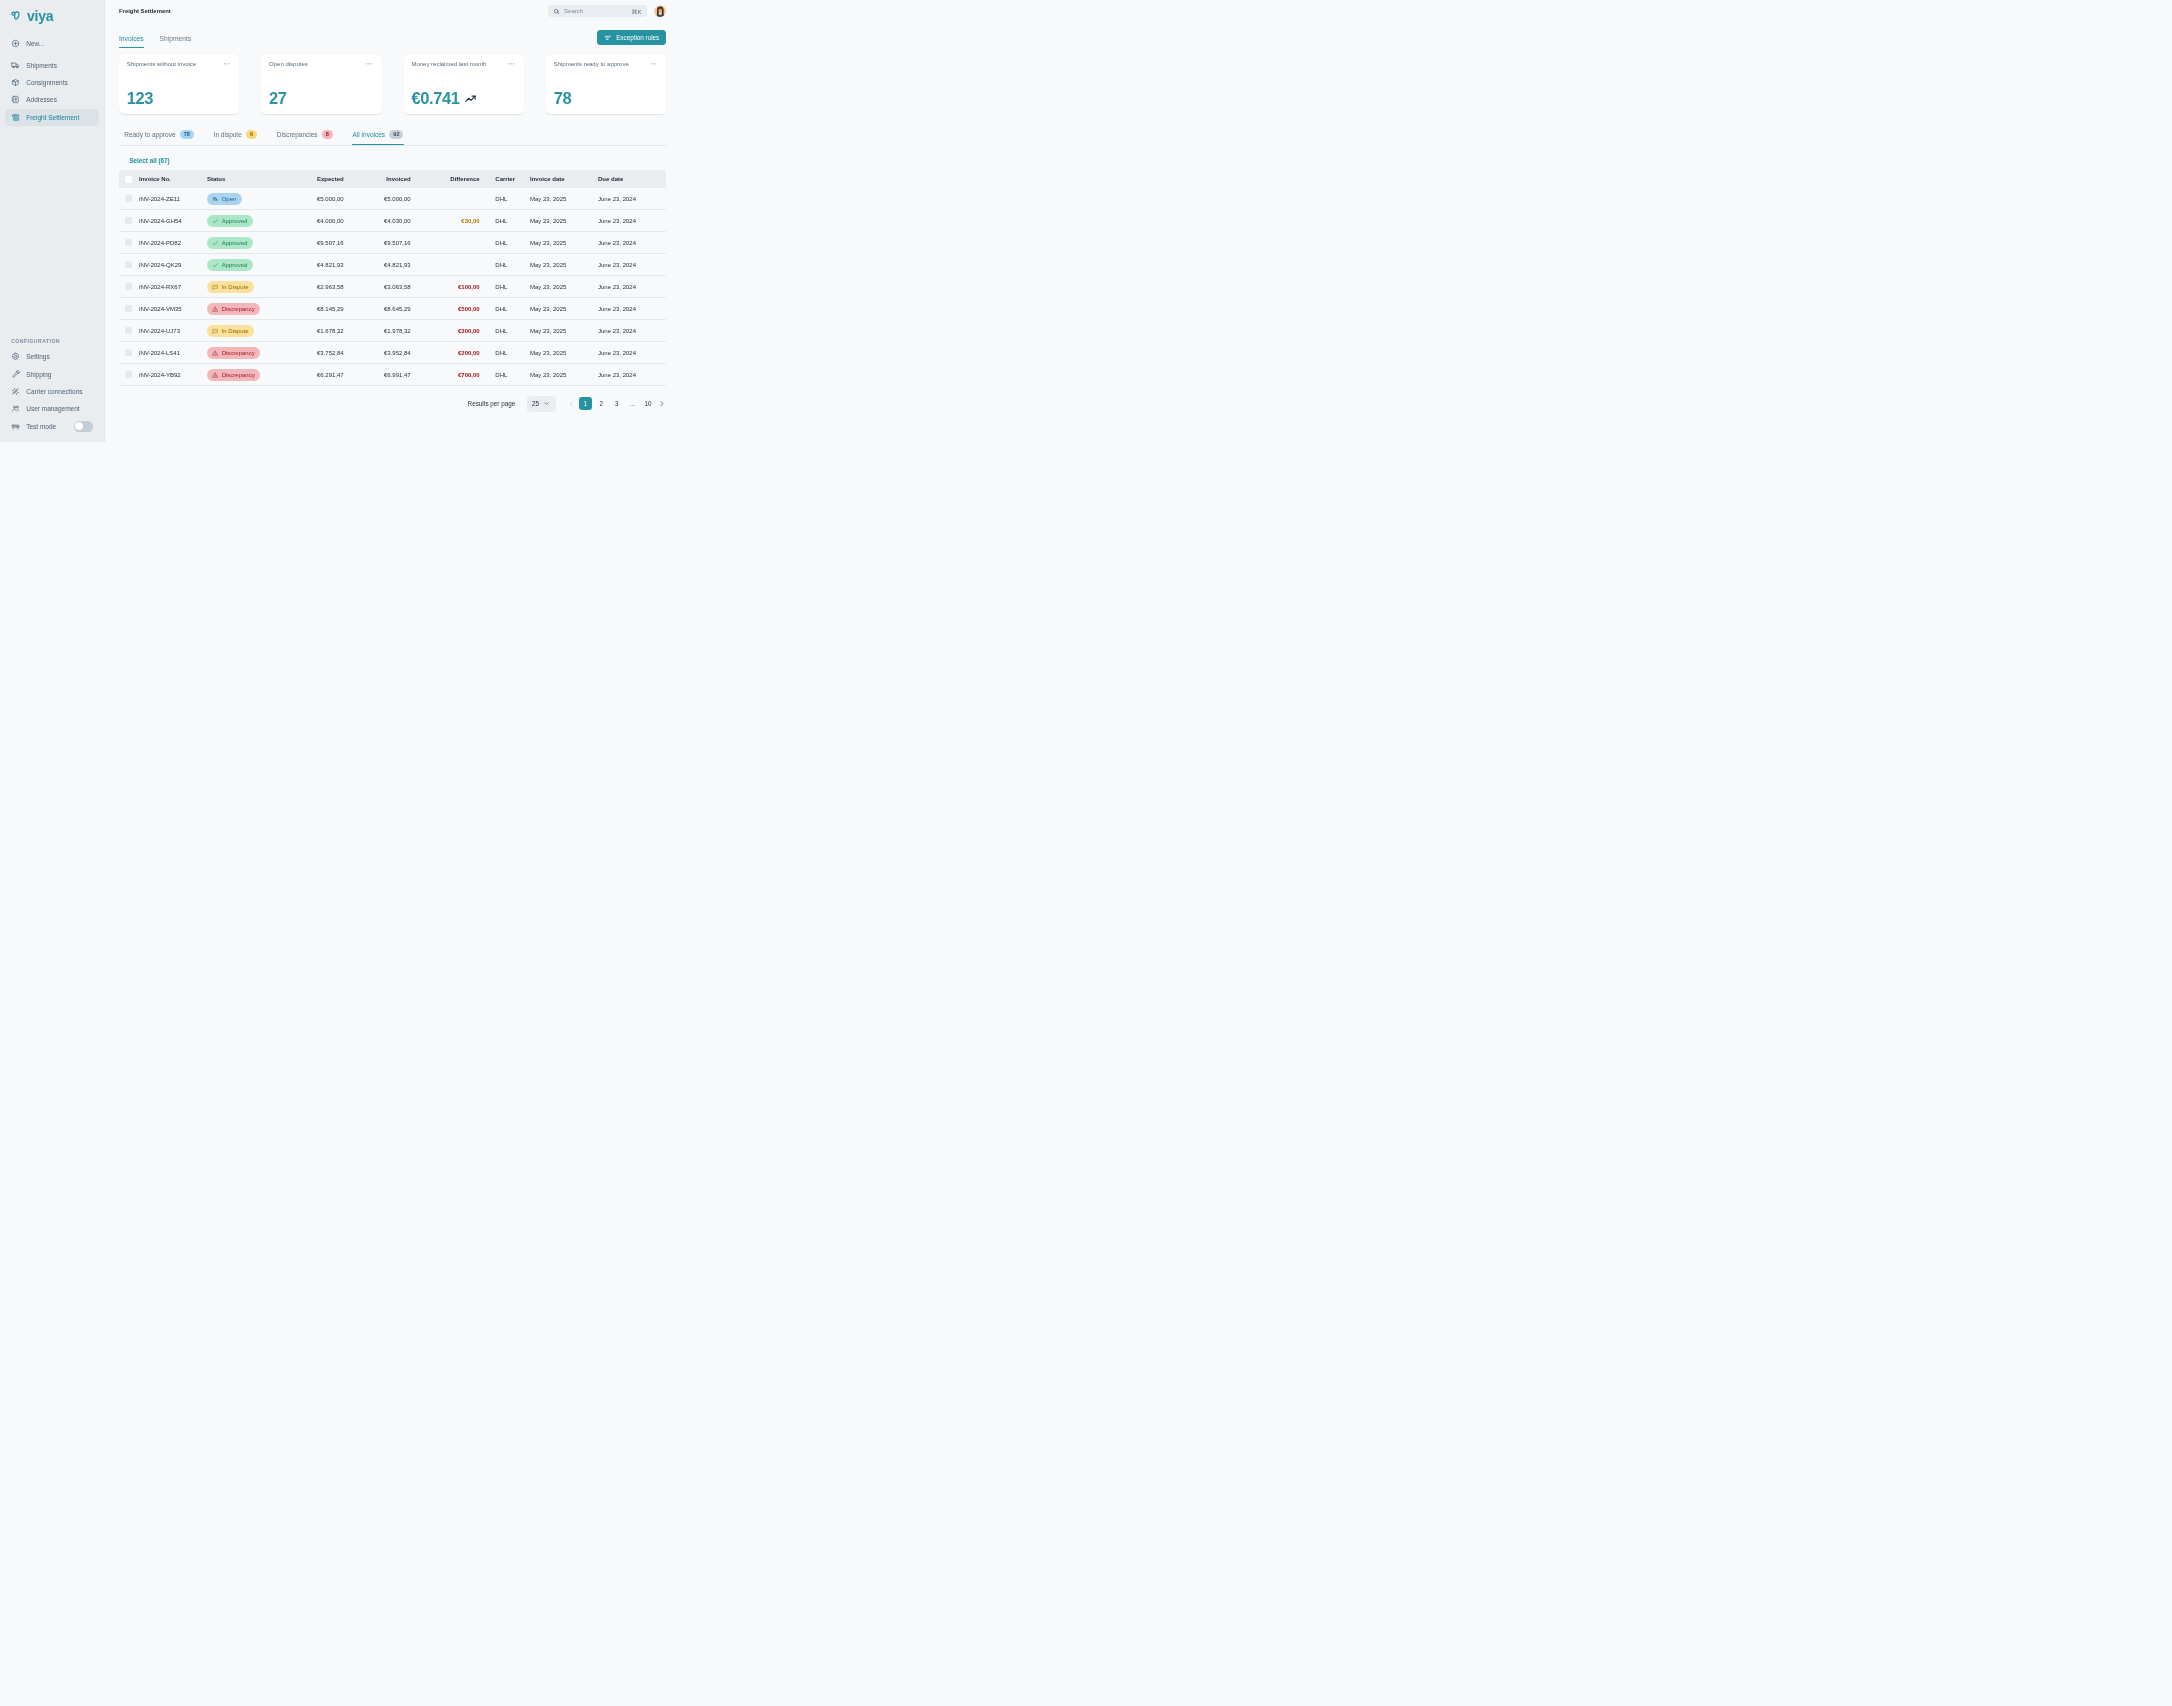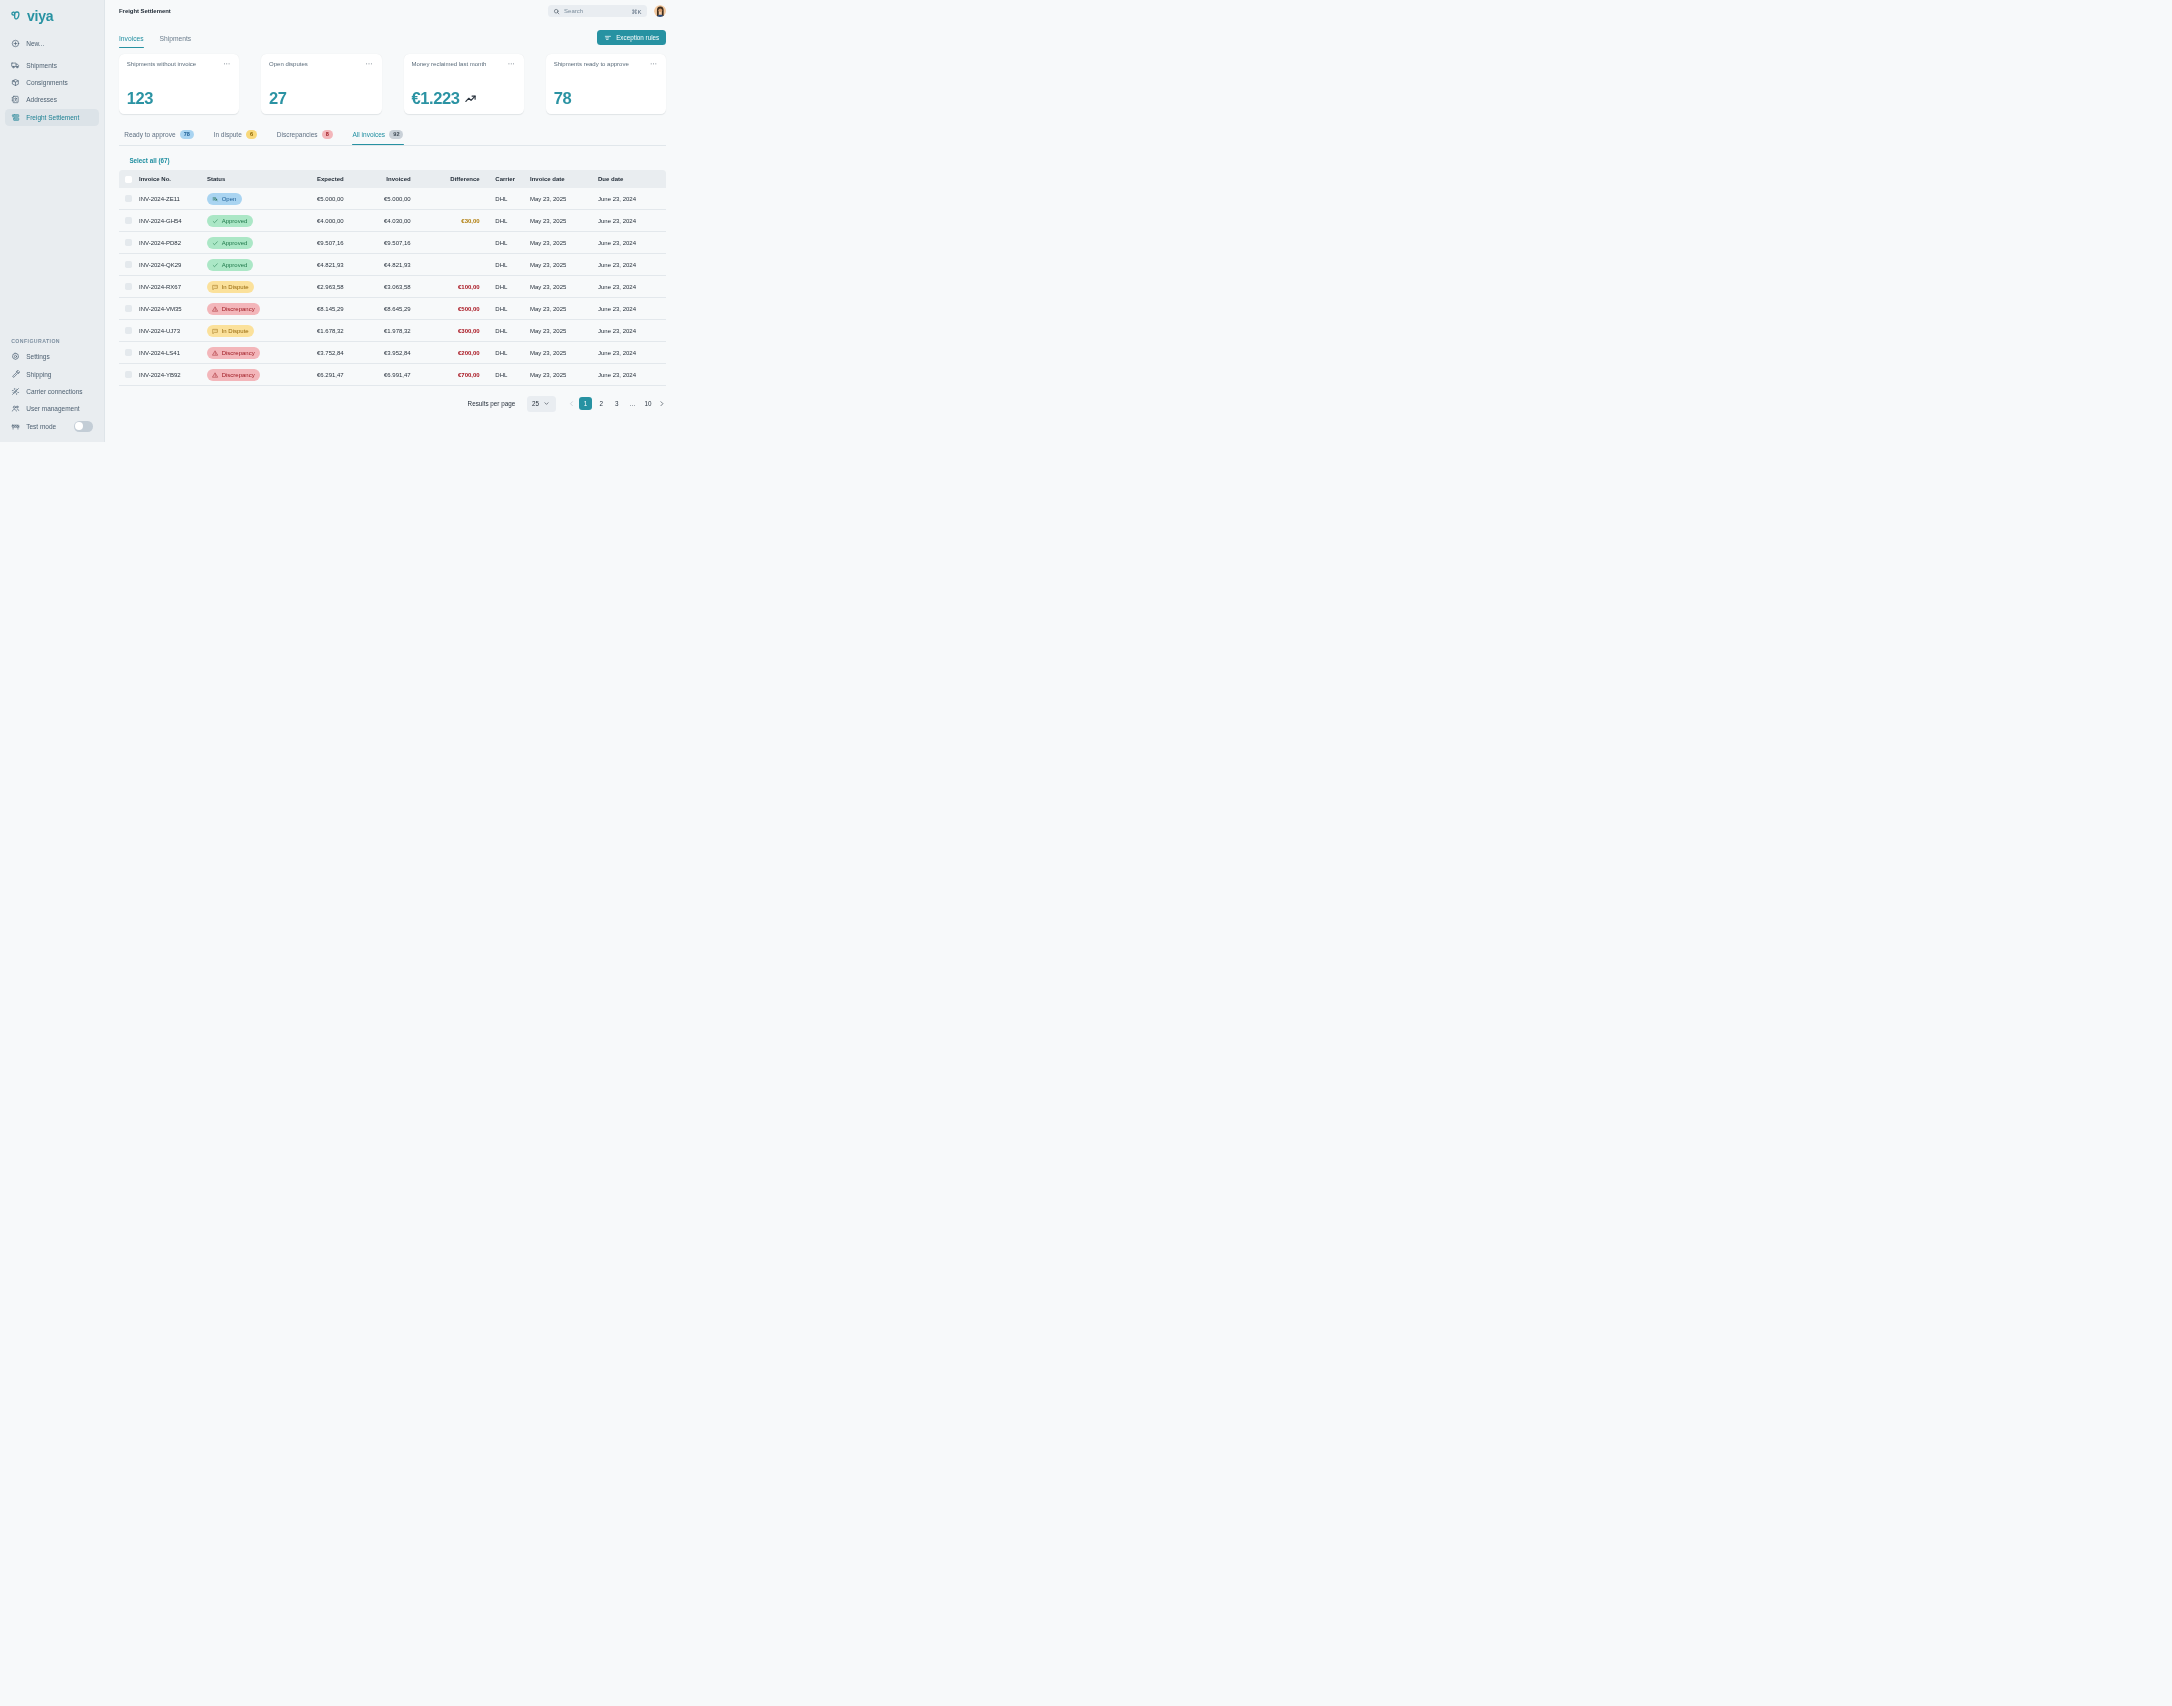--- a/index.html
+++ b/index.html
@@ -463,21 +463,21 @@
         <div class="card-value-row">
           <span class="card-value">27</span>
         </div>
       </div>
       <div class="card">
         <div class="card-head">
           <span class="card-title">Money reclaimed last month</span>
           <button class="card-menu">⋯</button>
         </div>
         <div class="card-value-row">
-          <span class="card-value">€1.223</span>
+          <span class="card-value">€0.741</span>
           <svg width="13" height="13" class="icon" viewBox="0 0 30 30">
             <use href="#trend-up-icon"></use>
           </svg>
         </div>
       </div>
       <div class="card">
         <div class="card-head">
           <span class="card-title">Shipments ready to approve</span>
           <button class="card-menu">⋯</button>
         </div>

